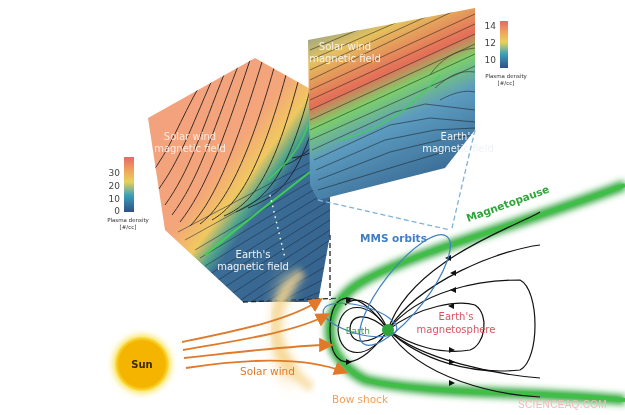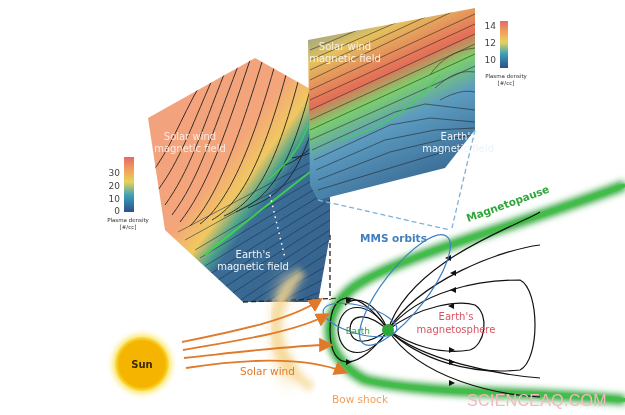--- a/index.html
+++ b/index.html
@@ -1,19 +1,19 @@
 <!DOCTYPE html>
 <html><head>
 <meta charset="utf-8">
 <style>
   html,body{margin:0;padding:0;background:#fff;}
   body{width:625px;height:415px;overflow:hidden;position:relative;font-family:"DejaVu Sans",sans-serif;}
   svg{position:absolute;left:0;top:0;}
   .lbl{font-family:"DejaVu Sans",sans-serif;}
-  .wm{position:absolute;right:18px;bottom:5px;font-family:"Liberation Sans",sans-serif;font-size:16px;color:#f4b8c0;letter-spacing:0.3px;}
+  .wm{position:absolute;right:18px;bottom:5px;font-family:"Liberation Sans",sans-serif;font-size:10px;color:#f4b8c0;letter-spacing:0.3px;}
 </style>
 </head>
 <body>
 
 <svg width="625" height="415" viewBox="0 0 625 415" xmlns="http://www.w3.org/2000/svg">
   <defs>
     <linearGradient id="cbar" x1="0" y1="1" x2="0" y2="0">
       <stop offset="0" stop-color="#2f4f8a"></stop>
       <stop offset="0.3" stop-color="#3aa0b8"></stop>
       <stop offset="0.55" stop-color="#e8d25a"></stop>

